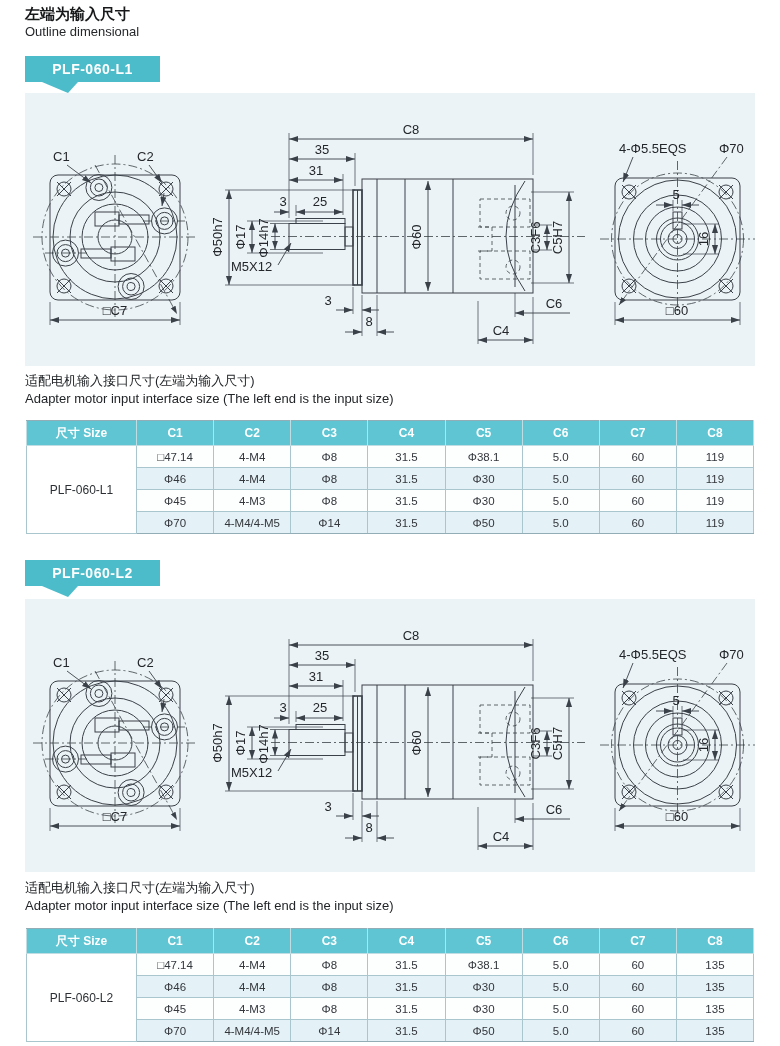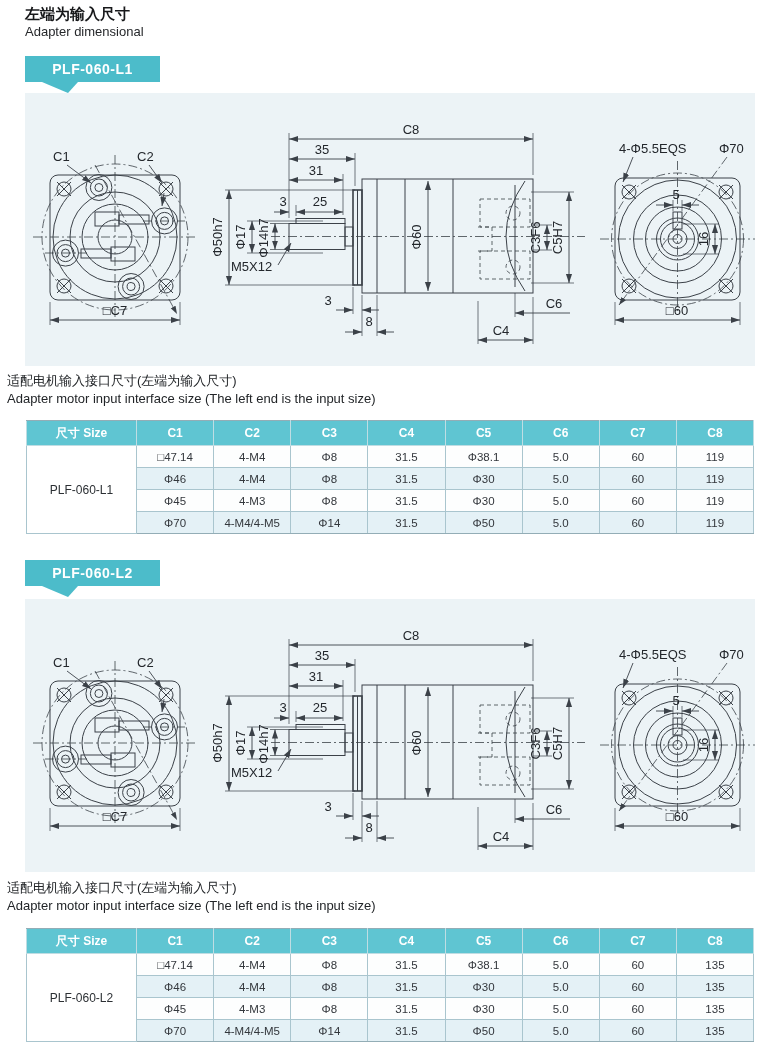--- a/index.html
+++ b/index.html
@@ -8,21 +8,21 @@
   }
   html,body{margin:0;padding:0;}
   body{background:#fff;font-family:"Liberation Sans",sans-serif;color:var(--ink);}
   .page{position:relative;width:780px;height:1046px;background:#fff;overflow:hidden;}
   .abs{position:absolute;}
   .title-zh{left:25px;top:5px;font-size:15px;font-weight:bold;color:#17181a;}
   .title-en{left:25px;top:24px;font-size:13px;color:#26282b;}
   .badge{width:135px;height:26px;background:var(--accent);color:#fff;font-size:14px;
          font-weight:bold;text-align:center;line-height:26px;letter-spacing:0.5px;}
   .panel{width:730px;height:273px;background:var(--panel);}
-  .note-zh,.note-en{left:7px;font-size:13px;color:#222528;}
+  .note-zh,.note-en{left:25px;font-size:13px;color:#222528;}
   table.dim{border-collapse:collapse;table-layout:fixed;width:728px;font-size:11.5px;}
   table.dim th{background:var(--header);color:#fff;font-size:12px;font-weight:bold;
        height:24px;border:1px solid #bfdde3;border-top:1px solid var(--edge);padding:0;}
   table.dim td{height:21px;text-align:center;color:#33373c;border:1px solid var(--border);
        padding:0;background:#fdfefe;}
   table.dim tbody tr:nth-child(even) td{background:var(--rowalt);}
   table.dim td.model{background:#fff;font-size:12px;color:#2c3034;}
   table.dim tr:last-child td{border-bottom:1px solid var(--edge);}
   svg .ln{stroke:var(--line);stroke-width:1;fill:none;}
   svg .ln2{stroke:var(--line);stroke-width:1.6;fill:none;}
@@ -34,21 +34,21 @@
   svg .dimE{stroke:var(--line);stroke-width:0.9;fill:none;marker-end:url(#ah);}
   svg .dimS{stroke:var(--line);stroke-width:0.9;fill:none;marker-start:url(#ah);}
   svg text{font-family:"Liberation Sans",sans-serif;font-size:13px;fill:#23272c;}
 </style>
 </head>
 <body>
 
 <div class="page">
 
   <div class="abs title-zh">左端为输入尺寸</div>
-  <div class="abs title-en">Adapter dimensional</div>
+  <div class="abs title-en">Outline dimensional</div>
 
   <div class="abs badge" style="left:25px;top:56px">PLF-060-L1</div>
   <svg class="abs" style="left:42px;top:82px" width="40" height="12">
     <polygon points="0,0 36,0 26,11" fill="var(--accent)"></polygon>
   </svg>
 
   <div class="abs panel" style="left:25px;top:93px">
     
     <svg viewBox="0 0 730 273" width="730" height="273">
       <defs>

